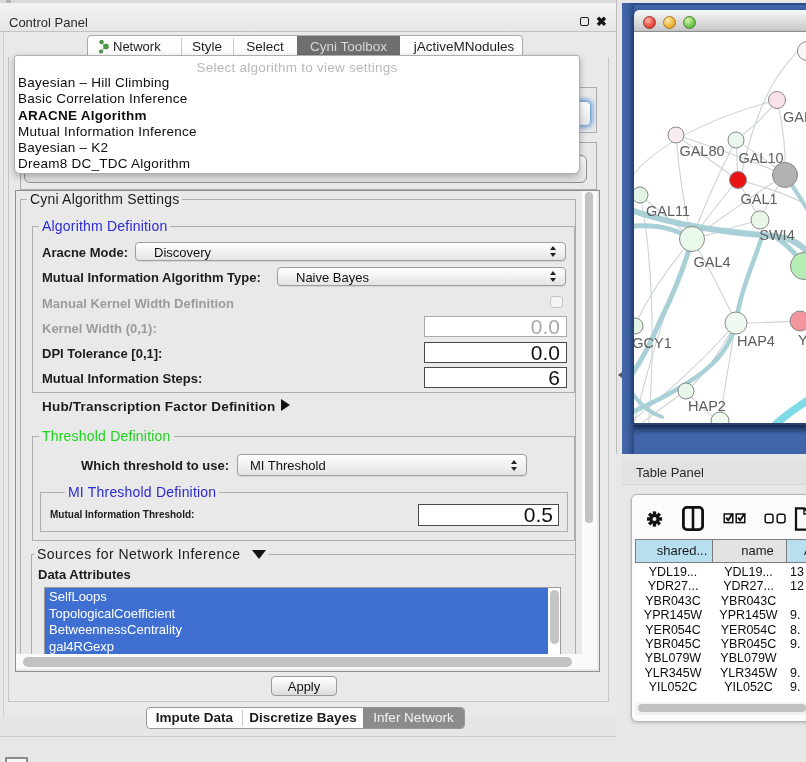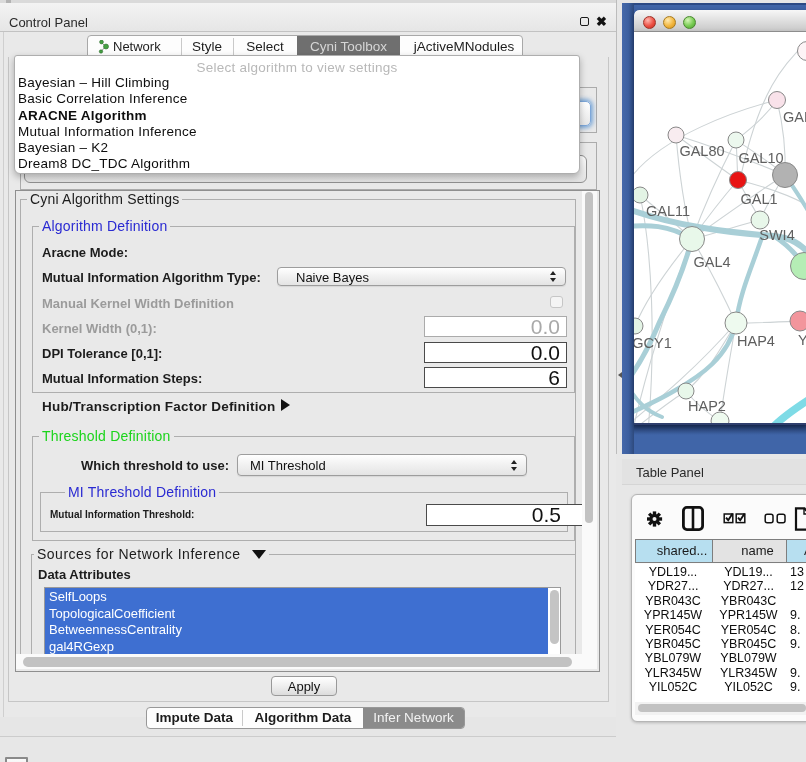--- a/index.html
+++ b/index.html
@@ -63,20 +63,24 @@
   </div>
 
   <div class="fieldset" style="left:20px;top:199px;width:554px;height:457px;border-bottom:none;">
     <span class="lg" style="color:#1c1c1c;">Cyni Algorithm Settings</span>
   </div>
 
   <div class="fieldset" style="left:32px;top:226px;width:541px;height:165px;">
     <span class="lg" style="color:#2a2ad2;">Algorithm Definition</span>
   </div>
   <div class="abs b13" style="left:42px;top:245px;">Aracne Mode:</div>
+  <div class="combo" style="left:135px;top:242px;width:429px;height:17px;">
+      <span class="ct">Discovery</span>
+      <span class="spin"></span>
+    </div>
   <div class="abs b13" style="left:42px;top:270px;">Mutual Information Algorithm Type:</div>
   <div class="combo" style="left:277px;top:267px;width:287px;height:17px;">
       <span class="ct">Naive Bayes</span>
       <span class="spin"></span>
     </div>
   <div class="abs g13" style="left:42px;top:296px;">Manual Kernel Width Definition</div>
   <div class="abs" style="left:550px;top:296px;width:11px;height:10px;border:1px solid #c6c6c6;border-radius:3px;background:#f4f4f4;"></div>
   <div class="abs g13" style="left:42px;top:321px;">Kernel Width (0,1):</div>
   <div class="tfield" style="left:424px;top:316px;width:135px;height:19px;border:1px solid #ababab;color:#a9a9a9;line-height:19px;padding-right:6px;">0.0</div>
   <div class="abs b13" style="left:42px;top:346px;">DPI Tolerance [0,1]:</div>
@@ -93,21 +97,21 @@
   <div class="abs b13" style="left:81px;top:458px;">Which threshold to use:</div>
   <div class="combo" style="left:237px;top:454px;width:288px;height:20px;">
       <span class="ct" style="left:12px;top:3px;">MI Threshold</span>
       <span class="spin"></span>
     </div>
 
   <div class="fieldset" style="left:40px;top:492px;width:526px;height:38px;">
     <span class="lg" style="color:#2a2ad2;margin-left:18px;">MI Threshold Definition</span>
   </div>
   <div class="abs" style="left:50px;top:509px;font-weight:bold;font-size:10px;color:#1c1c1c;">Mutual Information Threshold:</div>
-  <div class="tfield" style="left:418px;top:504px;width:134px;height:20px;border:1px solid #4a4a4a;color:#111;line-height:20px;padding-right:24px;margin-left:8px;">0.5</div>
+  <div class="tfield" style="left:418px;top:504px;width:134px;height:20px;border:1px solid #4a4a4a;color:#111;line-height:20px;padding-right:5px;">0.5</div>
 
   <div class="fieldset" style="left:31px;top:554px;width:543px;height:101px;border-bottom:none;">
     <span class="lg" style="color:#1c1c1c;letter-spacing:0.5px;left:2px;">Sources for Network Inference <span style="display:inline-block;width:0;height:0;border-left:7px solid transparent;border-right:7px solid transparent;border-top:9px solid #111;vertical-align:0px;margin-left:7px;"></span></span>
   </div>
   <div class="abs b13" style="left:38px;top:567px;">Data Attributes</div>
   <div class="abs" style="left:44px;top:587px;width:515px;height:68px;border:1px solid #9a9a9a;background:#fff;overflow:hidden;">
     <div class="abs" style="left:0;top:0;width:503px;height:68px;background:#3e6fd1;">
       <div style="margin:1px 0 0 4px;font-size:13px;line-height:16.7px;color:#fff;">SelfLoops<br>TopologicalCoefficient<br>BetweennessCentrality<br>gal4RGexp</div>
     </div>
     <div class="abs" style="left:505px;top:2px;width:8.5px;height:54px;border-radius:5px;background:#c4c4c4;"></div>
@@ -121,21 +125,21 @@
 
   <div class="abs" style="left:271px;top:676px;width:64px;height:18px;border:1px solid #999;border-radius:4px;background:linear-gradient(#ffffff,#ededed 55%,#dcdcdc);text-align:center;">
     <span style="font-size:13px;color:#111;line-height:18px;">Apply</span>
   </div>
 
   <div class="abs" style="left:0;top:717px;width:616px;height:19px;background:#e6e6e6;border-bottom:1px solid #cccccc;"></div>
 
   <div class="abs" style="left:146px;top:707px;width:317px;height:20px;border:1px solid #989898;border-radius:4px;background:#fdfdfd;overflow:hidden;">
     <div class="abs" style="left:0;top:0;width:95px;height:20px;text-align:center;"><span style="font-size:13.5px;font-weight:bold;color:#1d1d1d;line-height:20px;">Impute Data</span></div>
     <div class="abs" style="left:95px;top:2px;width:1px;height:16px;background:#c9c9c9;"></div>
-    <div class="abs" style="left:96px;top:0;width:120px;height:20px;text-align:center;"><span style="font-size:13.5px;font-weight:bold;color:#1d1d1d;line-height:20px;">Algorithm Data</span></div>
+    <div class="abs" style="left:96px;top:0;width:120px;height:20px;text-align:center;"><span style="font-size:13.5px;font-weight:bold;color:#1d1d1d;line-height:20px;">Discretize Bayes</span></div>
     <div class="abs" style="left:216px;top:0;width:101px;height:20px;background:#8b8b8b;text-align:center;"><span style="font-size:13.5px;color:#f2f2f2;line-height:20px;">Infer Network</span></div>
   </div>
 </div>
 
 <div class="abs" style="left:14px;top:55px;width:564px;height:117px;background:#fff;border:1px solid #aeaeae;border-radius:3px 3px 6px 6px;box-shadow:0 3px 7px rgba(0,0,0,0.28);">
   <div class="abs" style="left:0;top:4px;width:564px;text-align:center;font-size:13.5px;letter-spacing:0.25px;color:#b8b8b8;">Select algorithm to view settings</div>
   <div class="abs" style="left:3px;top:19px;font-size:13.5px;letter-spacing:0.25px;line-height:16.3px;color:#0d0d0d;">
     Bayesian – Hill Climbing<br>
     Basic Correlation Inference<br>
     <span style="font-weight:bold;">ARACNE Algorithm</span><br>

